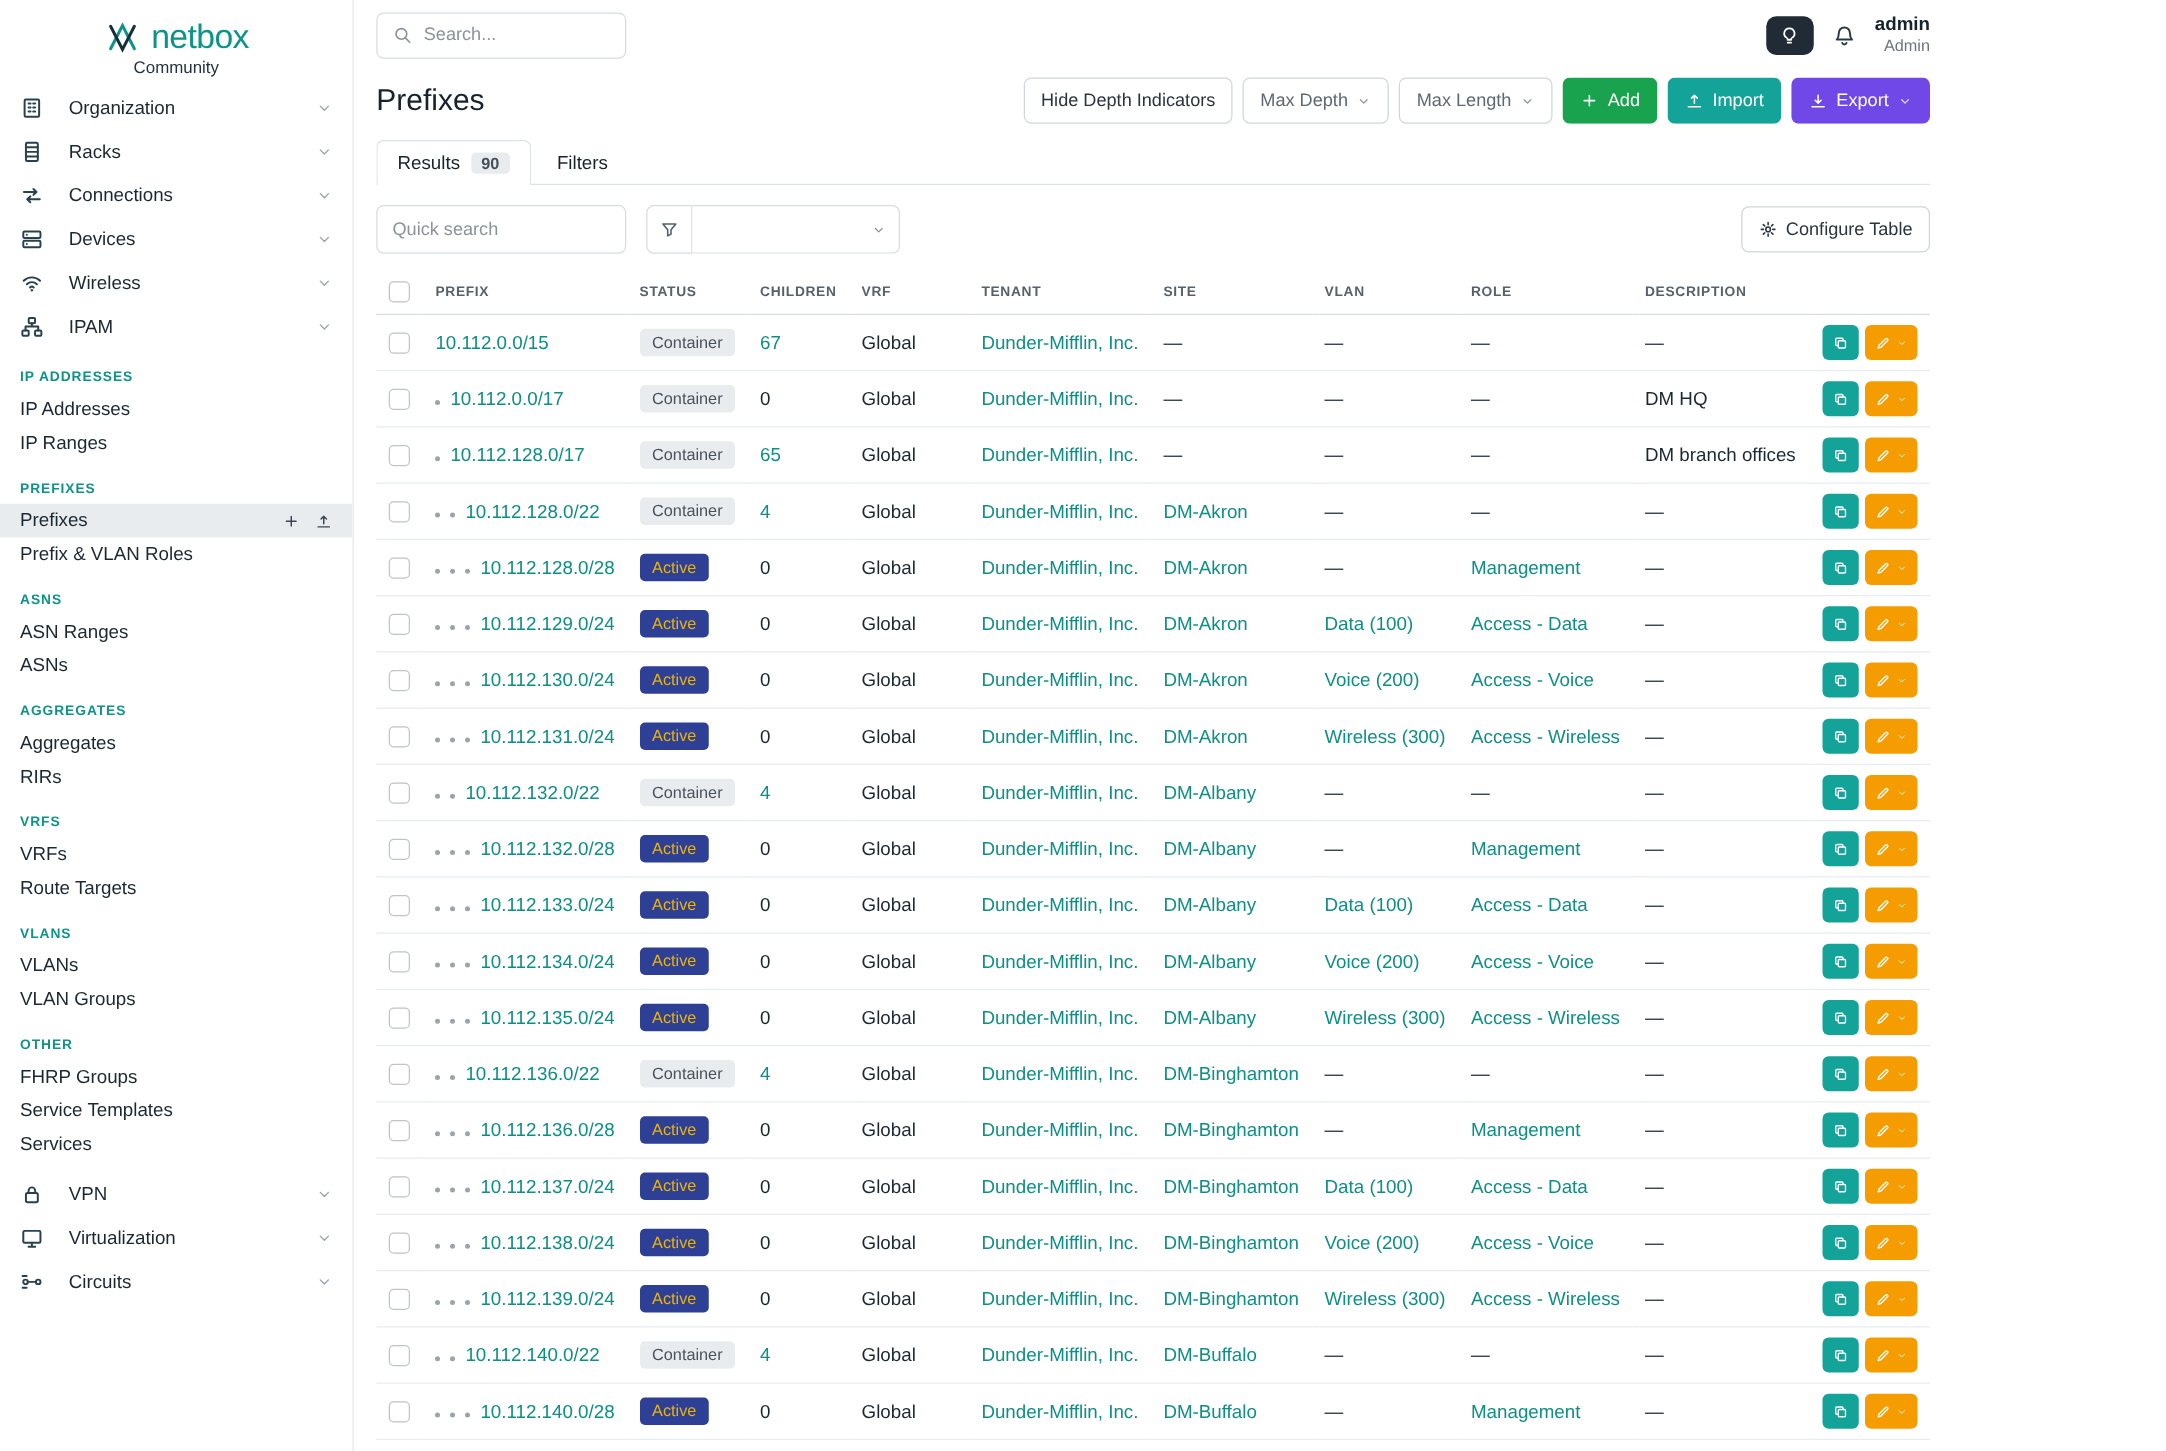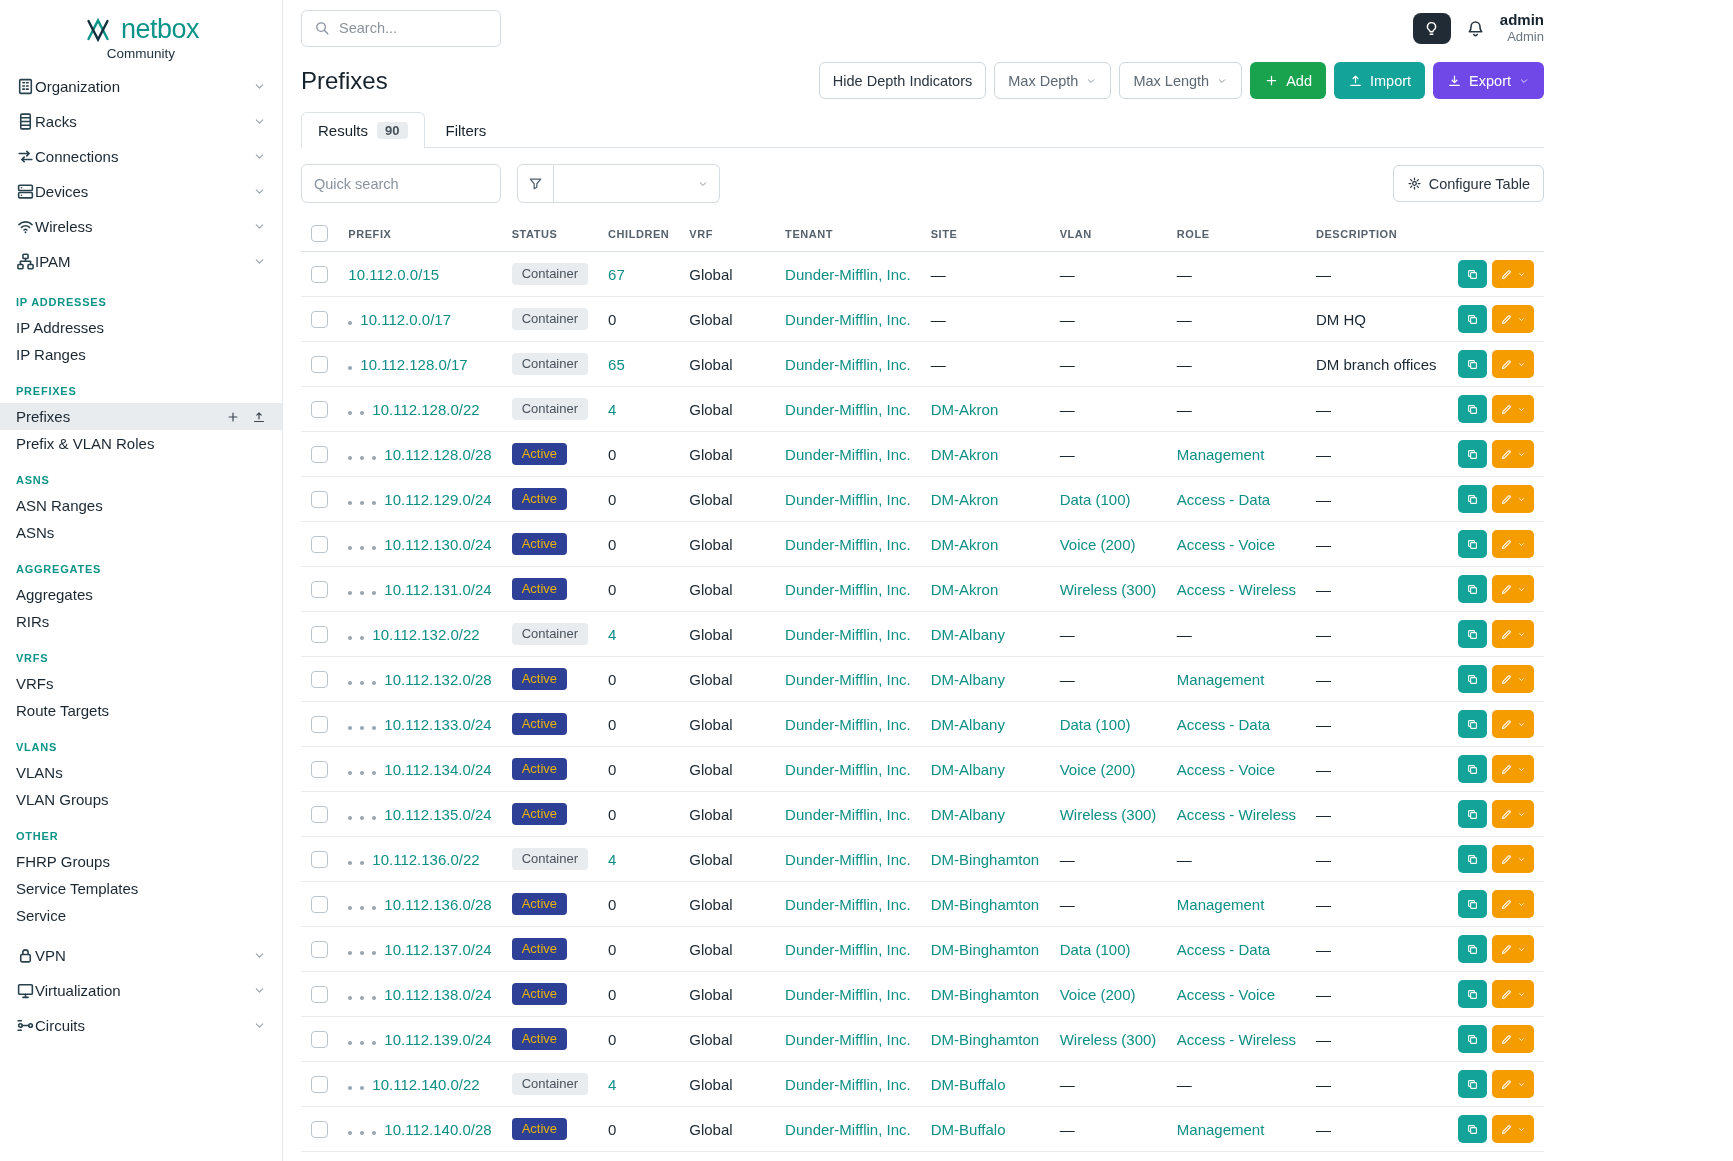--- a/index.html
+++ b/index.html
@@ -8,21 +8,21 @@
   button{font-family:inherit}
   svg{display:block}
   .app{display:flex;width:100%;height:100%}
 
   
   .sidebar{width:283px;min-width:283px;height:100%;border-right:1px solid #e4e8ec;background:#fff;overflow:hidden}
   .brand{padding:14px 0 8px;text-align:center;cursor:pointer}
   .brand-row{display:flex;align-items:center;justify-content:center;gap:8px}
   .brand-name{font-size:27px;font-weight:400;color:var(--teal,#0d9488);letter-spacing:-0.5px}
   .brand-sub{font-size:13.5px;color:#22343f;margin-top:1px}
-  .nav-item{display:flex;align-items:center;gap:0;height:35px;padding:0 16px;font-size:15px;cursor:pointer}
+  .nav-item{display:flex;align-items:center;gap:20px;height:35px;padding:0 16px;font-size:15px;cursor:pointer}
   .nav-icon{display:flex;color:#27414d}
   .nav-label{flex:1}
   .nav-chevron{display:flex;color:#98a2ac}
   .nav-icon svg{width:19px;height:19px}
   .nav-chevron svg{width:13px;height:13px}
   .side-title{margin-top:17px;padding:0 16px 6px;font-size:11px;font-weight:700;letter-spacing:.07em;color:var(--teal,#0d9488)}
   .side-item{display:flex;align-items:center;height:27px;padding:0 16px;font-size:15px;cursor:pointer}
   .side-item.active{background:#e9ecef}
   .side-item>span:first-child{flex:1}
   .side-tools{display:flex;gap:12px;color:#3a4550}
@@ -268,21 +268,21 @@
           <span>VLAN Groups</span>
         </div>
         <div class="side-title">OTHER</div>
         <div class="side-item">
           <span>FHRP Groups</span>
         </div>
         <div class="side-item">
           <span>Service Templates</span>
         </div>
         <div class="side-item">
-          <span>Service</span>
+          <span>Services</span>
         </div>
       </div>
     <nav id="nav-bottom">
         <div class="nav-item">
           <span class="nav-icon">
             <svg viewBox="0 0 18 18" width="18" height="18" fill="none" stroke="currentColor" stroke-width="1.5" stroke-linecap="round" stroke-linejoin="round">
               <rect x="4.5" y="8" width="9" height="7" rx="1.3"></rect>
               <path d="M6.5 8V6.2a2.5 2.5 0 0 1 5 0V8"></path>
             </svg>
           </span>

